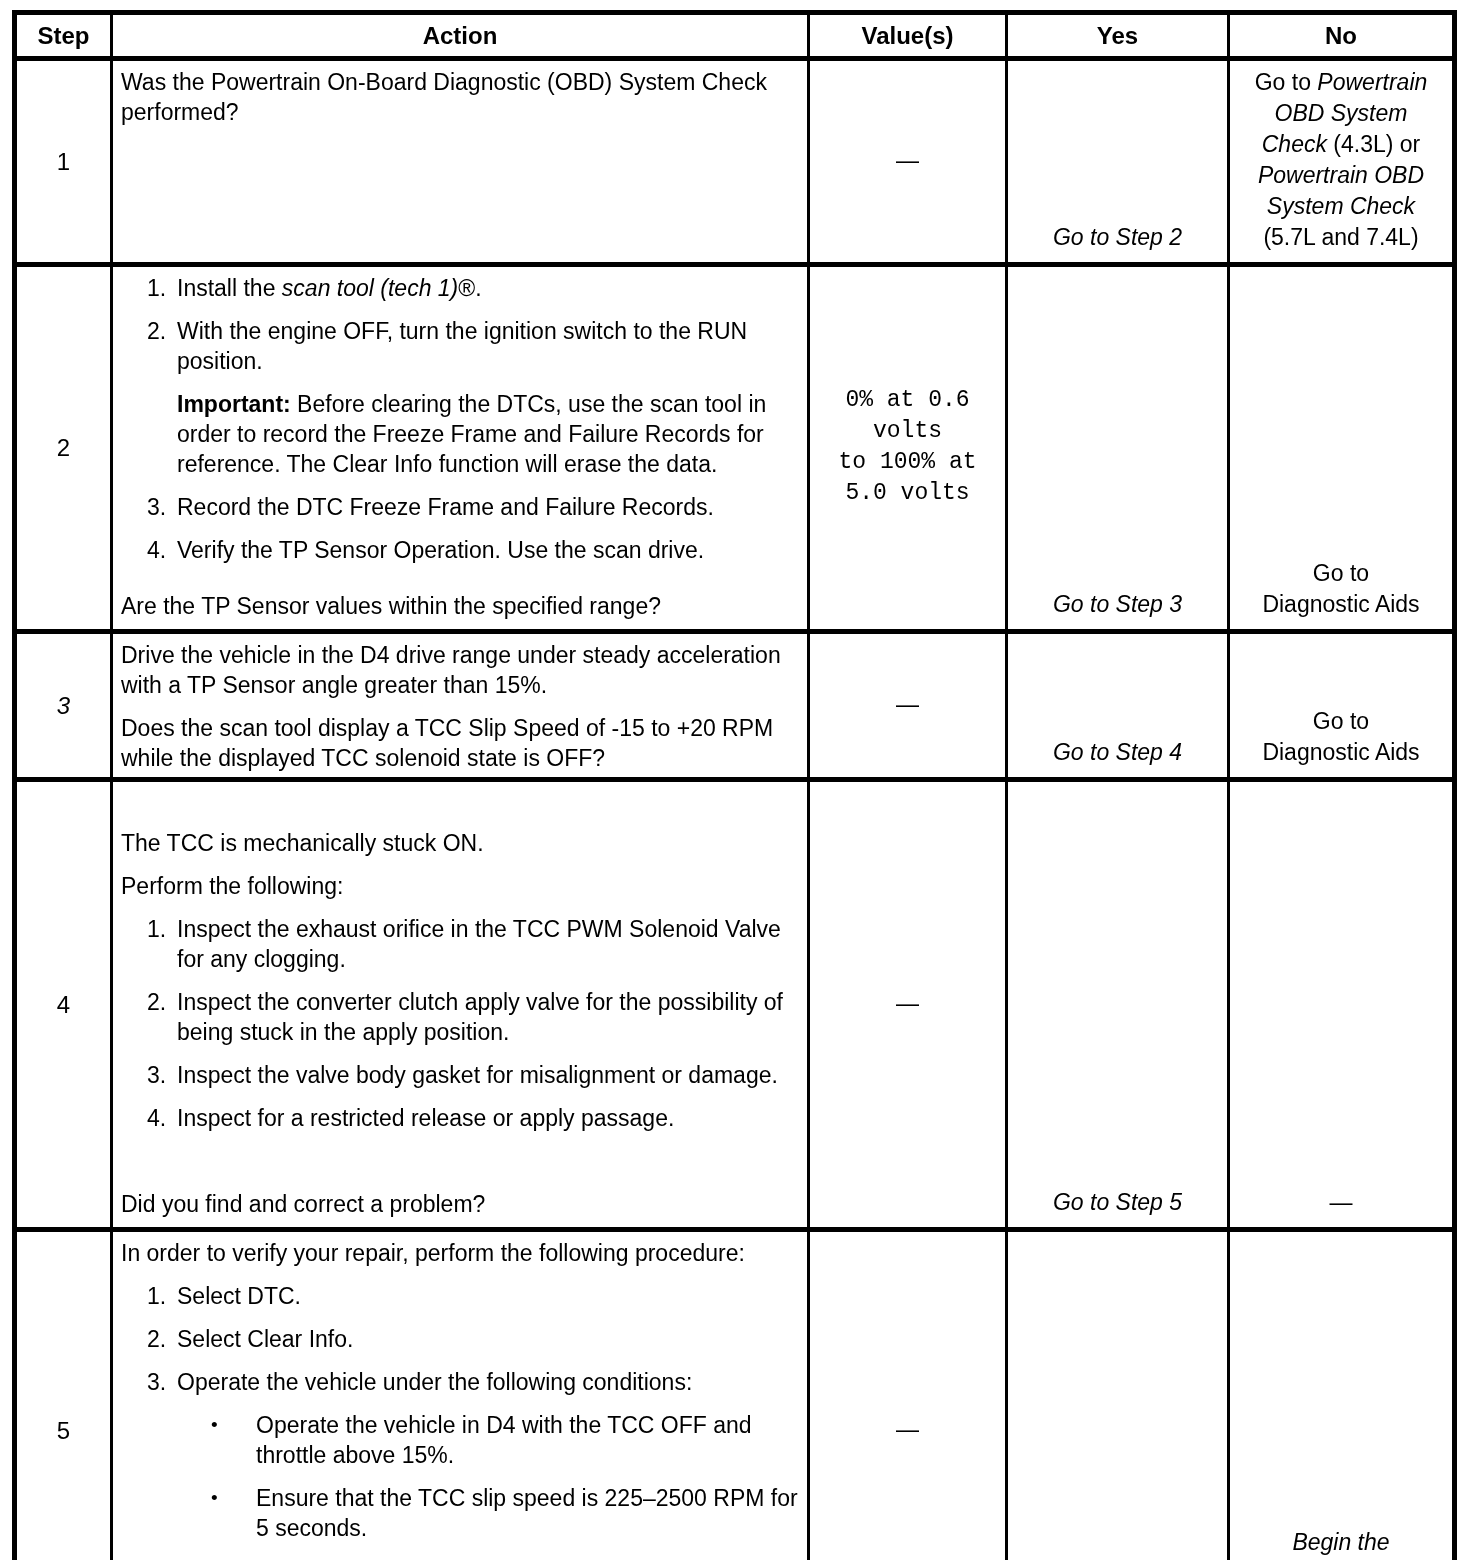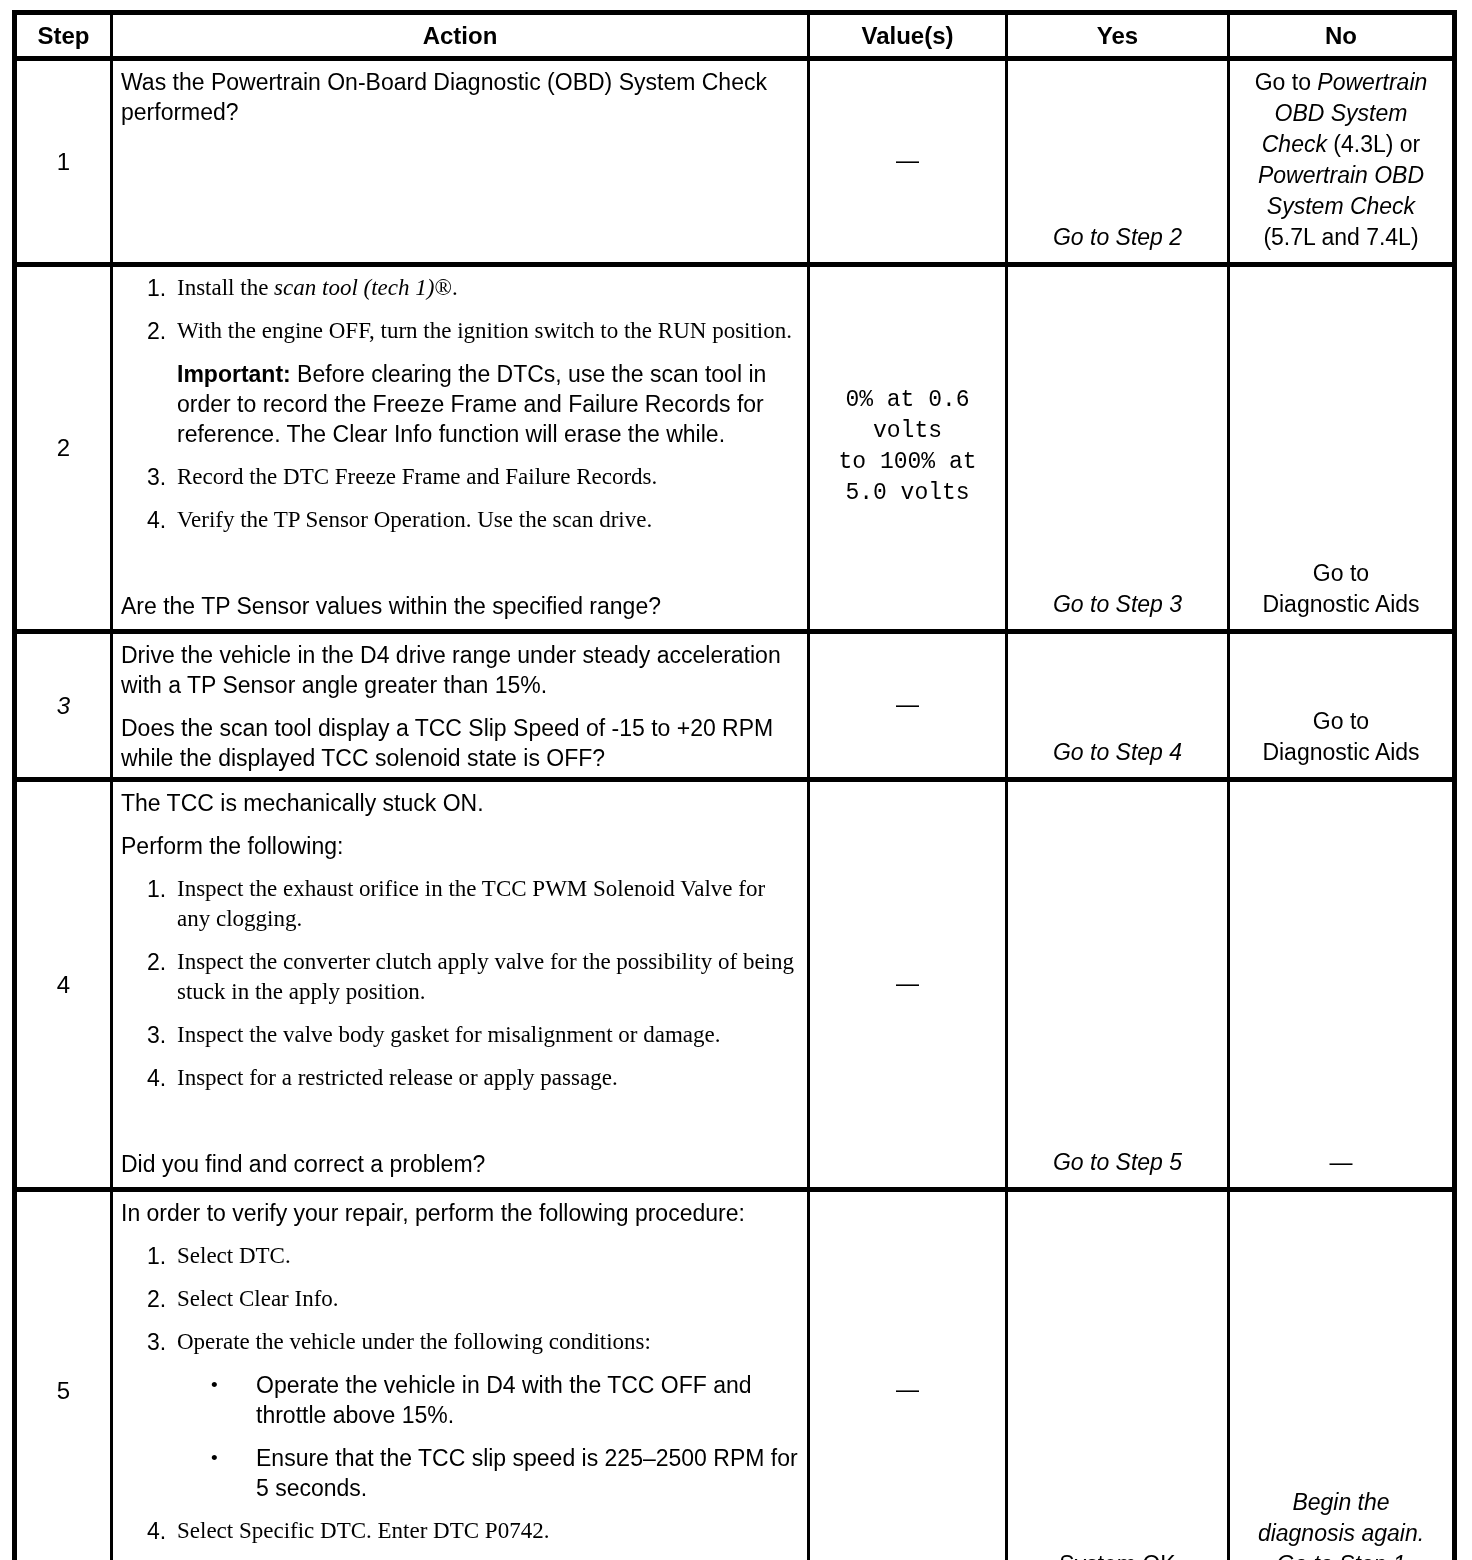--- a/index.html
+++ b/index.html
@@ -42,28 +42,28 @@
   td.step{
     text-align:center;
     vertical-align:middle;
     font-size:24px;
   }
   td.action{padding:6px 8px;}
   .action-inner{display:flex;flex-direction:column;}
   tr.r1 .action-inner{height:181px;align-items:flex-end;}
   tr.r2 .action-inner{height:350px;}
   tr.r3 .action-inner{height:131px;}
-  tr.r4 .action-inner{height:393px;}
+  tr.r4 .action-inner{height:393px;margin-top:40px;}
   tr.r5 .action-inner{height:385px;}
 
   .blk{font-size:23px;line-height:30px;margin:0 0 13px 0;text-align:left;}
   .blk:last-child{margin-bottom:0;}
   .blk.num{display:flex;margin-left:26px;}
   .blk.num .marker{flex:0 0 30px;}
-  .blk.num .txt{flex:1;font-family:Liberation Serif, serif;}
+  .blk.num .txt{flex:1;}
   .blk.note{margin-left:56px;}
   .blk.bullet{display:flex;margin-left:90px;}
   .blk.bullet .bmark{flex:0 0 45px;font-size:19px;}
   .blk.bullet .txt{flex:1;}
   .blk.question{margin-top:auto;margin-bottom:2px;}
 
   td.vals,td.yes,td.no{
     text-align:center;
     font-size:23px;
     padding:6px 8px 9px 8px;
@@ -121,21 +121,21 @@
           <td class="action">
             <div class="action-inner">
               <div class="blk num">
                 <span class="marker">1.</span>
                 <div class="txt"><span>Install the </span><span class="it">scan tool (tech 1)</span><span>®.</span></div>
               </div>
               <div class="blk num">
                 <span class="marker">2.</span>
                 <div class="txt"><span>With the engine OFF, turn the ignition switch to the RUN position.</span></div>
               </div>
-              <div class="blk note"><span class="bd">Important:</span><span> Before clearing the DTCs, use the scan tool in order to record the Freeze Frame and Failure Records for reference. The Clear Info function will erase the while.</span></div>
+              <div class="blk note"><span class="bd">Important:</span><span> Before clearing the DTCs, use the scan tool in order to record the Freeze Frame and Failure Records for reference. The Clear Info function will erase the data.</span></div>
               <div class="blk num">
                 <span class="marker">3.</span>
                 <div class="txt"><span>Record the DTC Freeze Frame and Failure Records.</span></div>
               </div>
               <div class="blk num">
                 <span class="marker">4.</span>
                 <div class="txt"><span>Verify the TP Sensor Operation. Use the scan drive.</span></div>
               </div>
               <div class="blk question"><span>Are the TP Sensor values within the specified range?</span></div>
             </div>

